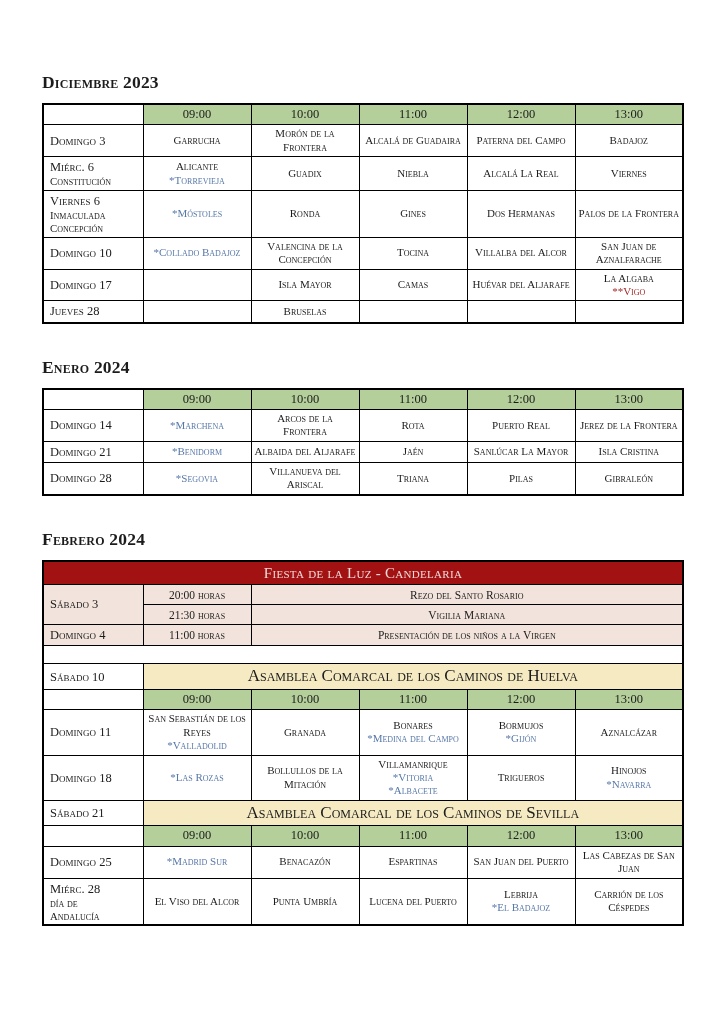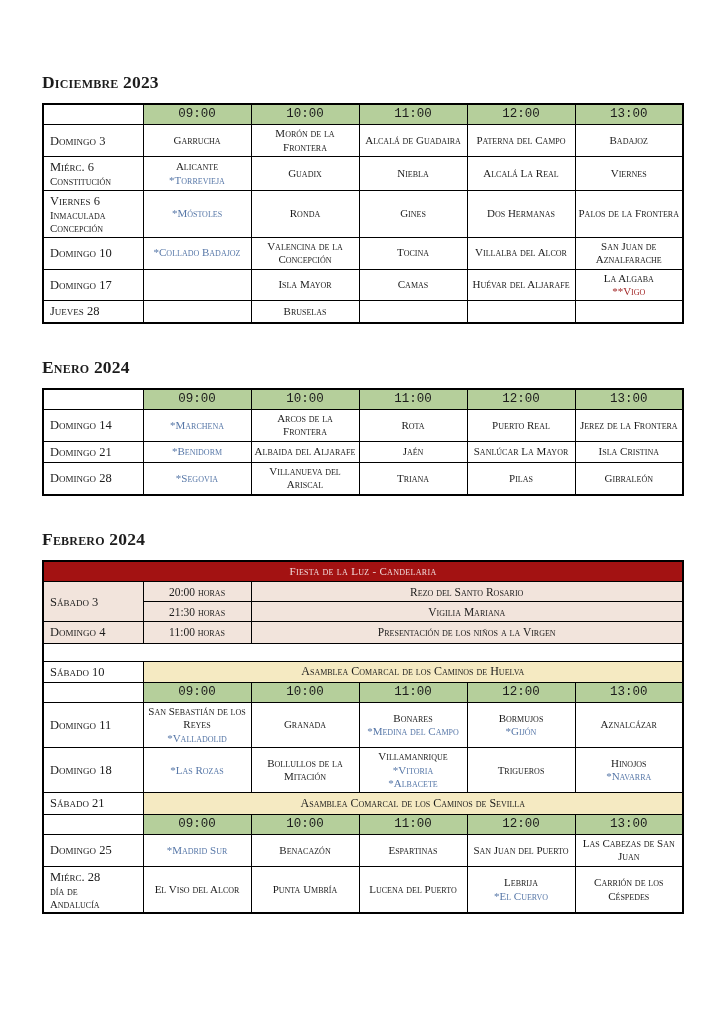--- a/index.html
+++ b/index.html
@@ -33,37 +33,37 @@
     vertical-align: middle;
     text-align: center;
     font-size: 11px;
     line-height: 1.22;
     font-variant: small-caps;
     overflow: hidden;
   }
   .day-cell { text-align: left; padding-left: 6px; }
   .day-main { font-size: 12.5px; line-height: 1.3; }
   .day-sub  { font-size: 10.8px; line-height: 1.18; }
-  .row-times td { height: 14px; font-family: Liberation Mono, monospace; }
+  .row-times td { height: 14px; }
   .time-head { background: var(--header-green); font-size: 12.5px; }
   .seg { min-height: 0; }
   .seg-blue { color: var(--link-blue); }
   .seg-red  { color: var(--alert-red); }
   .banner-cell {
     background: var(--banner-red);
     color: var(--banner-text);
-    font-size: 11px;
+    font-size: 15px;
     height: 21px;
     letter-spacing: .3px;
   }
   .event-bg   { background: var(--event-row-bg); }
   .event-time { font-size: 11.5px; height: 20px; }
   .event-desc { font-size: 11.5px; }
   .spacer-cell   { height: 18px; background: #fff; }
-  .assembly-cell { background: var(--assembly-bg); font-size: 12px; height: 19px; }
+  .assembly-cell { background: var(--assembly-bg); font-size: 17px; height: 19px; }
 </style>
 </head>
 <body>
 
 <div class="page">
 
   <div class="section">
     <h2 class="month-title">Diciembre 2023</h2>
     <table class="schedule">
       <colgroup>
@@ -426,21 +426,21 @@
               <div class="seg">El Viso del Alcor</div>
             </td>
             <td class="cell">
               <div class="seg">Punta Umbría</div>
             </td>
             <td class="cell">
               <div class="seg">Lucena del Puerto</div>
             </td>
             <td class="cell">
               <div class="seg">Lebrija</div>
-              <div class="seg seg-blue">*El Cuervo</div>
+              <div class="seg seg-blue">*El Badajoz</div>
             </td>
             <td class="cell">
               <div class="seg">Carrión de los Céspedes</div>
             </td>
           </tr>
         </tbody>
     </table>
   </div>
 
 </div>

